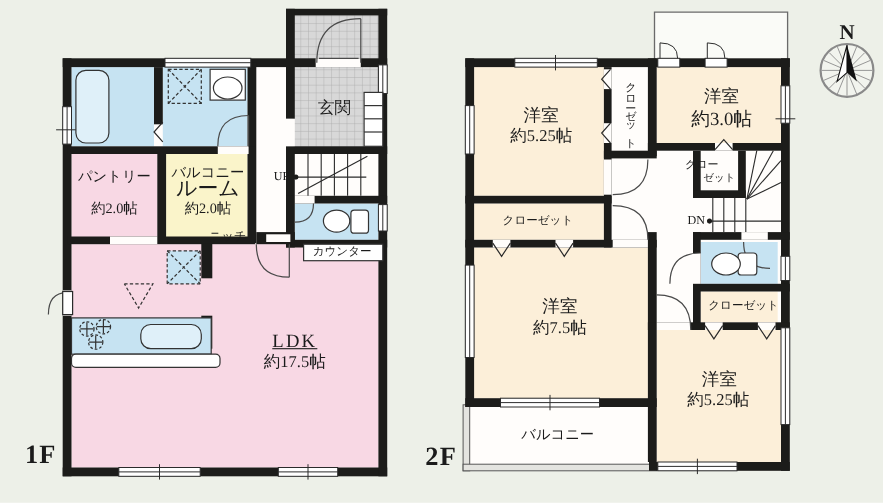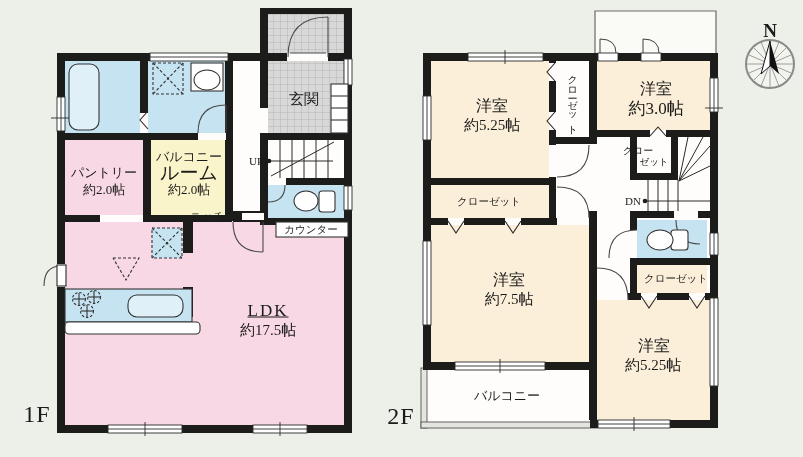--- a/index.html
+++ b/index.html
@@ -9,21 +9,21 @@
     font-family:"Liberation Serif","DejaVu Serif",serif;
   }
   .plan-svg{position:absolute;left:0;top:0;}
   .lbl{
     position:absolute;transform:translate(-50%,-50%);
     font-family:"Liberation Serif","DejaVu Serif",serif;
     color:#1b1b1b;white-space:nowrap;line-height:1;text-align:center;
   }
   .lbl.vert{writing-mode:vertical-rl;text-orientation:upright;letter-spacing:1px;}
   .lbl.big{letter-spacing:2px;text-decoration:underline;}
-  .lbl.floor{font-size:24px;letter-spacing:1px;}
+  .lbl.floor{font-size:24px;letter-spacing:1px;font-weight:bold;}
   .lbl.north{font-weight:bold;font-size:19px;}
 </style>
 </head>
 <body>
 
 <div class="canvas">
 
 <svg class="plan-svg" width="803" height="457" viewBox="0 0 803 457">
   <defs>
     <pattern id="tile" width="7" height="7" patternUnits="userSpaceOnUse">
@@ -303,21 +303,21 @@
           <line x1="791" y1="55" x2="749" y2="73"></line>
       <line x1="761" y1="42" x2="779" y2="86"></line>
           <line x1="779" y1="42" x2="761" y2="86"></line>
     </g>
     <polygon points="770,41 779,74 770,66" fill="#111"></polygon>
     <polygon points="770,41 761,74 770,66" fill="#fff" stroke="#111" stroke-width="1"></polygon>
   </g>
 </svg>
 
 <div class="lbl" style="left:304px;top:99px;font-size:15px">玄関</div>
-<div class="lbl" style="left:104px;top:172px;font-size:13px">パントリー</div>
+<div class="lbl" style="left:104px;top:160px;font-size:13px">パントリー</div>
 <div class="lbl" style="left:104px;top:189px;font-size:13px">約2.0帖</div>
 <div class="lbl" style="left:189px;top:156px;font-size:13px">バルコニー</div>
 <div class="lbl" style="left:189px;top:172px;font-size:19px">ルーム</div>
 <div class="lbl" style="left:189px;top:189px;font-size:13px">約2.0帖</div>
 <div class="lbl" style="left:256px;top:161px;font-size:11px">UP</div>
 <div class="lbl" style="left:207px;top:216px;font-size:11px">ニッチ</div>
 <div class="lbl" style="left:311px;top:230px;font-size:10.5px">カウンター</div>
 <div class="lbl big" style="left:268px;top:310px;font-size:17px">LDK</div>
 <div class="lbl" style="left:268px;top:330px;font-size:15px">約17.5帖</div>
 <div class="lbl floor" style="left:37px;top:414px;">1F</div>

